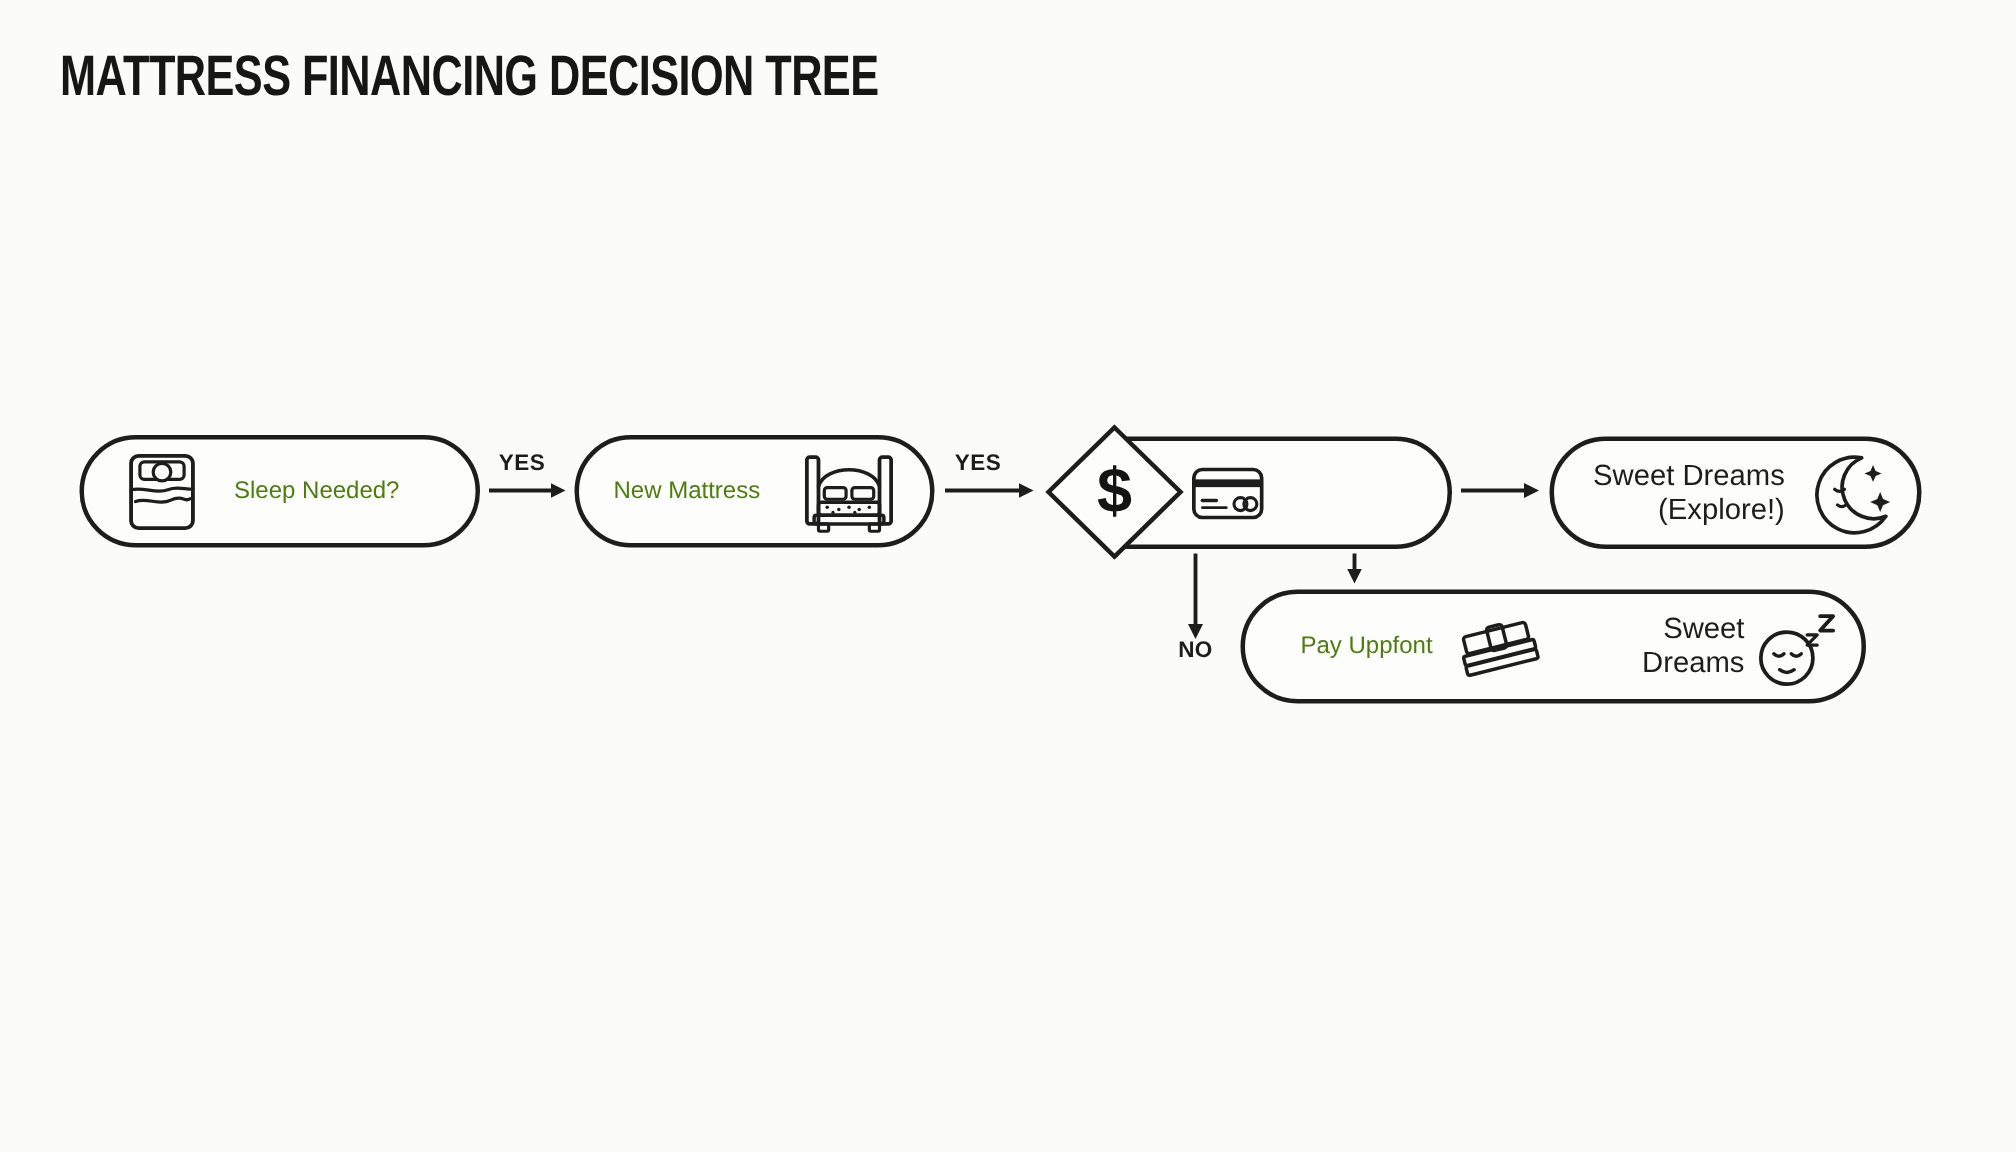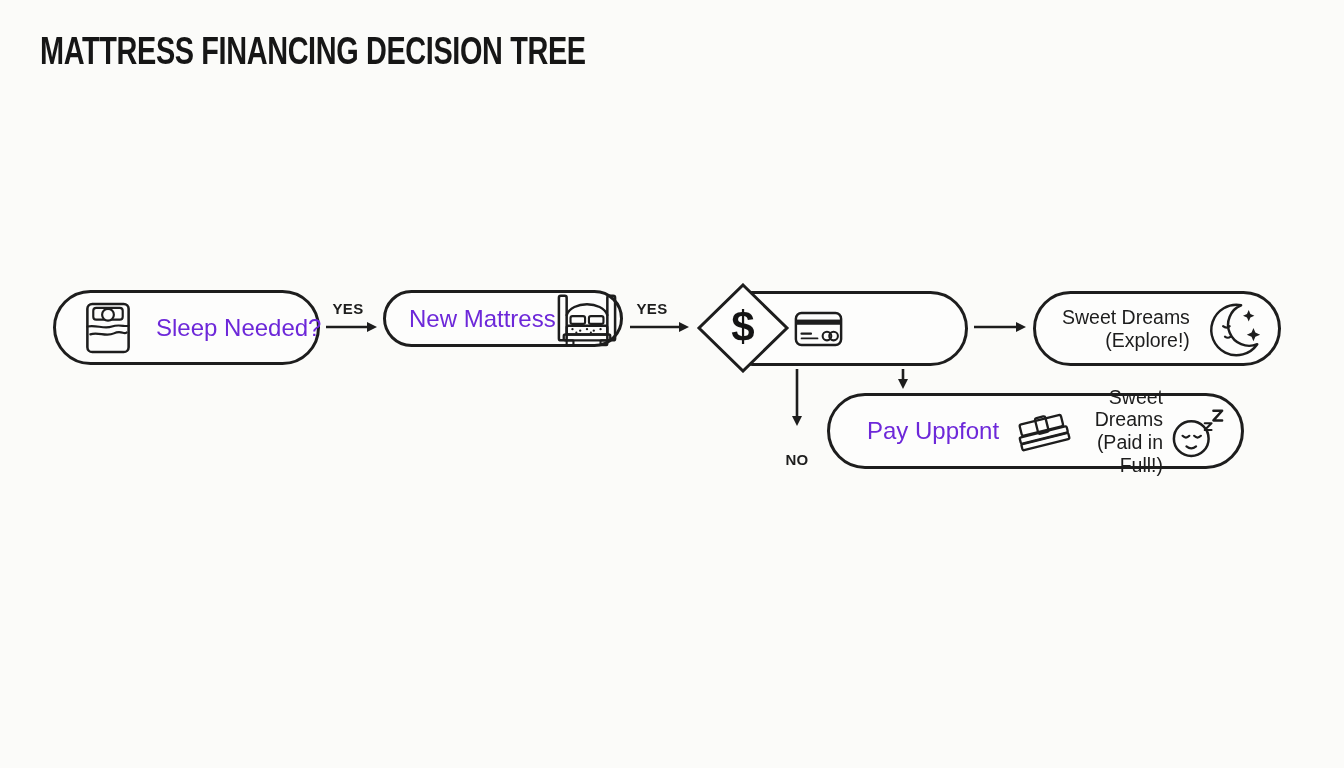--- a/index.html
+++ b/index.html
@@ -13,50 +13,50 @@
     position:absolute;left:40px;top:30px;margin:0;
     font-size:38px;font-weight:700;letter-spacing:-0.5px;color:#161616;
     transform:scaleX(0.76);transform-origin:left center;white-space:nowrap;
   }
   .edges{position:absolute;left:0;top:0;z-index:1;}
   .pill{
     position:absolute;z-index:2;box-sizing:border-box;
     border:3px solid #1d1d1d;border-radius:40px;background:#fdfdfc;
     display:flex;align-items:center;
   }
-  .nlabel{font-size:24px;color:#6d28d9;white-space:nowrap;}
+  .nlabel{font-size:16px;color:#4d7c0f;white-space:nowrap;}
   .nlines{display:flex;flex-direction:column;line-height:1.16;font-size:19.5px;color:#1d1d1d;}
   .nlines.center{text-align:right;}
   .icon{display:flex;align-items:center;justify-content:center;flex:0 0 auto;}
   .icon svg{display:block;}
   .edge-label{
     position:absolute;z-index:2;text-align:center;
     font-size:15px;font-weight:700;letter-spacing:0.3px;color:#1d1d1d;
   }
   
   .node-sleep{left:53px;top:290px;width:267px;height:75px;padding-left:27px;}
   .node-sleep .nlabel{margin-left:23px;}
-  .node-mattress{left:383px;top:290px;width:240px;height:57px;padding-left:23px;padding-right:23px;justify-content:space-between;}
+  .node-mattress{left:383px;top:290px;width:240px;height:75px;padding-left:23px;padding-right:23px;justify-content:space-between;}
   .node-explore{left:715px;top:291px;width:253px;height:75px;padding-left:76px;padding-right:16px;justify-content:space-between;}
   .node-financed{left:1033px;top:291px;width:248px;height:75px;padding-left:26px;padding-right:16px;justify-content:space-between;}
   .node-pay{left:827px;top:393px;width:417px;height:76px;padding-left:37px;padding-right:16px;}
   .node-pay .icon-cash{margin-left:15px;}
   .node-pay .nlines{margin-left:10px;}
   .node-pay .icon-face{margin-left:8px;}
   .diamond{
     position:absolute;left:696px;top:283px;width:94px;height:90px;z-index:3;
   }
   .diamond .dollar{
     position:absolute;left:0;top:0;width:94px;height:90px;
     display:flex;align-items:center;justify-content:center;
     font-size:42px;font-weight:700;color:#141414;padding-bottom:2px;box-sizing:border-box;
   }
   .yes-1{left:325px;top:300px;width:46px;}
   .yes-2{left:629px;top:300px;width:46px;}
-  .no-label{left:779px;top:451px;width:36px;}
+  .no-label{left:779px;top:425px;width:36px;}
 </style>
 </head>
 <body>
 
 <h1 class="title">MATTRESS FINANCING DECISION TREE</h1>
 
 <svg class="edges" width="1344" height="768" viewBox="0 0 1344 768">
   <defs>
     <marker id="ah" markerWidth="10" markerHeight="10" refX="2" refY="5" orient="auto" markerUnits="userSpaceOnUse">
       <path d="M0 0 L10 5 L0 10 Z" fill="#1d1d1d"></path>
@@ -159,21 +159,20 @@
       <g transform="rotate(-14 30 26)">
         <rect x="5" y="33" width="50" height="6.5" rx="1.5"></rect>
         <rect x="5" y="26" width="50" height="6.5" rx="1.5"></rect>
         <rect x="8" y="13" width="44" height="12" rx="2"></rect>
         <rect x="25" y="10.5" width="11" height="16.5" rx="2"></rect>
       </g>
     </svg>
   </span>
   <div class="nlines center">
     <span>Sweet Dreams</span>
-    <span>(Paid in Full!)</span>
   </div>
   <span class="icon icon-face">
     <svg width="54" height="58" viewBox="0 0 56 60" fill="none" stroke="#1d1d1d" stroke-width="2.6" stroke-linecap="round" stroke-linejoin="round">
       <circle cx="21" cy="38" r="18"></circle>
       <path d="M12 35 q 3.5 3.5 7 0" stroke-width="2.3"></path>
       <path d="M24 35 q 3.5 3.5 7 0" stroke-width="2.3"></path>
       <path d="M16 46 q 5 4 10 0" stroke-width="2.3"></path>
       <path d="M35 22 h 7 l -7 7 h 7" stroke-width="2.2"></path>
       <path d="M44 9 h 9 l -9 10 h 9" stroke-width="2.6"></path>
     </svg>

